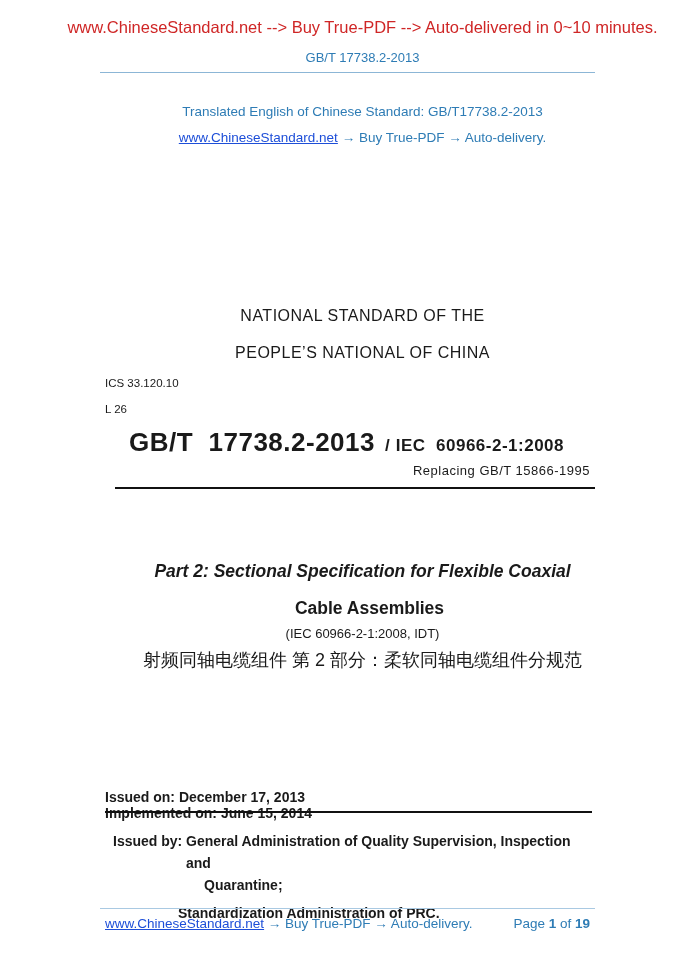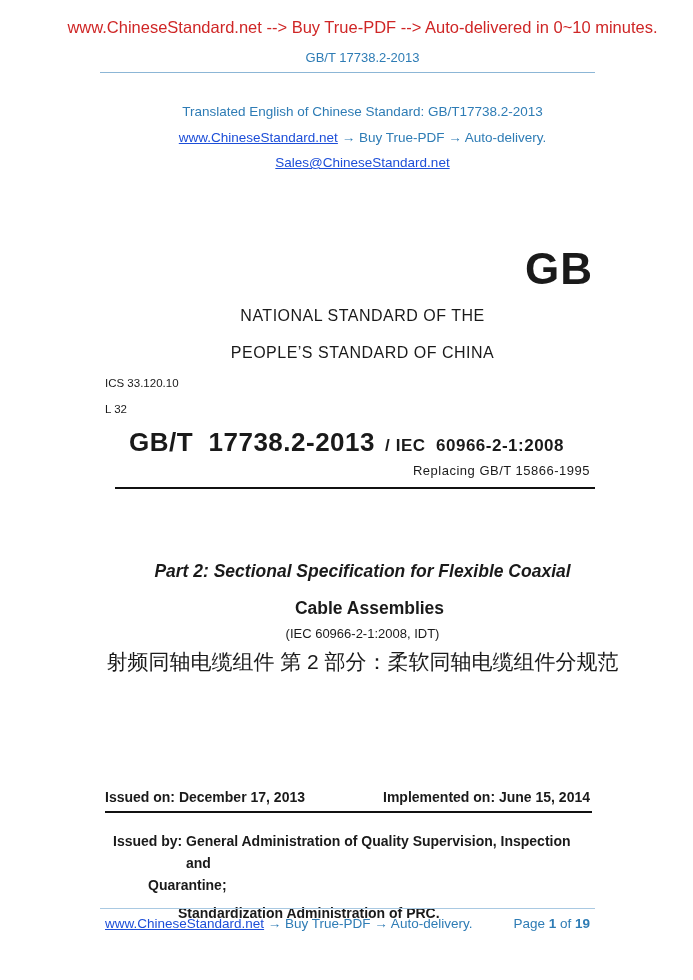--- a/index.html
+++ b/index.html
@@ -57,36 +57,36 @@
   .code-iec  { font-size: 17px; font-weight: 700; letter-spacing: 0.5px; }
   .replacing { top: 463px; right: 103px; font-size: 13px; letter-spacing: 0.5px; text-align: right; }
 
   .rule-black-1 { top: 487px; left: 115px; width: 480px; height: 2px; background: #111; }
 
   .title-line { font-weight: 700; font-size: 17.5px; }
   .title-1 { top: 524px; }
   .title-2 { top: 561px; font-style: italic; }
   .title-3 { top: 598px; padding-left: 14px; }
   .idt-line { top: 626px; font-size: 13px; }
-  .cn-title { top: 648px; font-size: 21px; font-family: "Liberation Sans", "DejaVu Sans", sans-serif; }
+  .cn-title { top: 648px; font-size: 18px; font-family: "Liberation Sans", "DejaVu Sans", sans-serif; }
 
   .dates-row {
     top: 789px; left: 105px; right: 103px;
     display: flex; justify-content: space-between;
-    font-weight: 700; font-size: 14px;
+    font-weight: 700; font-size: 14px; flex-direction: column;
   }
   .rule-black-2 { top: 811px; left: 105px; width: 487px; height: 2px; background: #111; }
 
   .issuer-block {
     top: 830px; left: 105px; right: 95px;
     font-weight: 700; font-size: 14px; line-height: 22px;
   }
   .issuer-first { display: flex; padding-left: 8px; }
   .issuer-label { flex: 0 0 73px; }
-  .issuer-cont { margin-left: 43px; }
+  .issuer-cont { margin-left: 99px; }
   .issuer-line3 { margin-left: 73px; margin-top: 6px; }
 
   .rule-blue-bottom { top: 908px; left: 100px; width: 495px; height: 1px; background: #a9c9e2; }
   .footer-row {
     top: 916px; left: 105px; right: 103px;
     display: flex; justify-content: space-between;
     color: #2e7cb5; font-size: 13.5px;
   }
   .page-num { white-space: pre; }
   .bold { font-weight: 700; }
@@ -99,29 +99,27 @@
   <div class="abs center red-banner">www.ChineseStandard.net --&gt; Buy True-PDF --&gt; Auto-delivered in 0~10 minutes.</div>
 
   <div class="abs center doc-ref">GB/T 17738.2-2013</div>
 
   <div class="abs rule-blue-top"></div>
 
   <div class="abs center blue-line translated">Translated English of Chinese Standard: GB/T17738.2-2013</div>
 
   <div class="abs center blue-line site-line"><span class="blue-link">www.ChineseStandard.net</span><span> → Buy True-PDF → Auto-delivery.</span></div>
 
-  <div class="abs center blue-line email-line"><span class="blue-link">Sales@ChineseStandard.net</span></div>
 
-  <div class="abs gb-logo">GB</div>
 
   <div class="abs center national-1">NATIONAL STANDARD OF THE</div>
-  <div class="abs center national-2">PEOPLE’S STANDARD OF CHINA</div>
+  <div class="abs center national-2">PEOPLE’S NATIONAL OF CHINA</div>
 
   <div class="abs ics">ICS 33.120.10</div>
-  <div class="abs lclass">L 32</div>
+  <div class="abs lclass">L 26</div>
 
   <div class="abs code-row">
     <span class="code-main">GB/T  17738.2-2013</span>
     <span class="code-sep">/</span>
     <span class="code-iec">IEC  60966-2-1:2008</span>
   </div>
 
   <div class="abs replacing">Replacing  GB/T  15866-1995</div>
 
   <div class="abs rule-black-1"></div>

